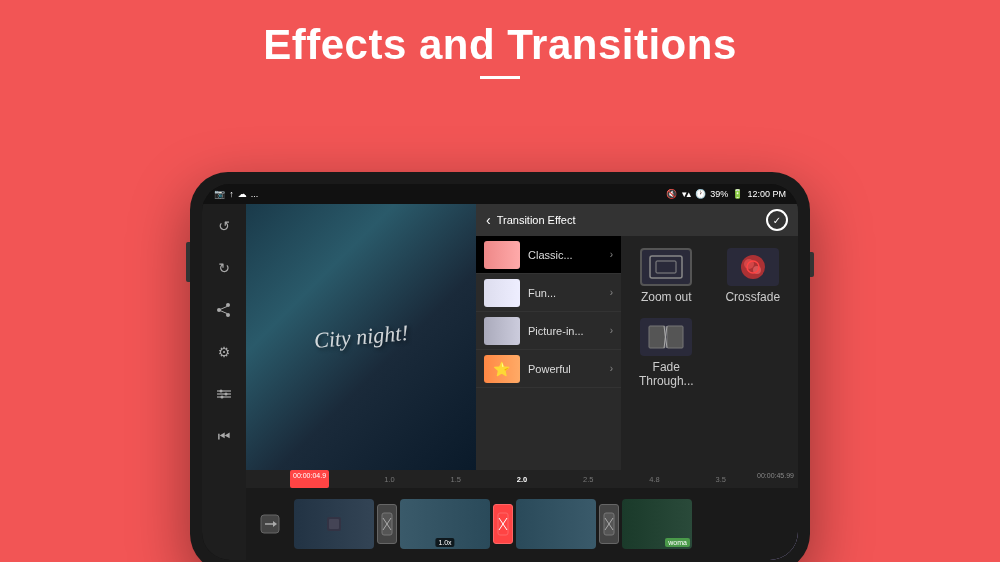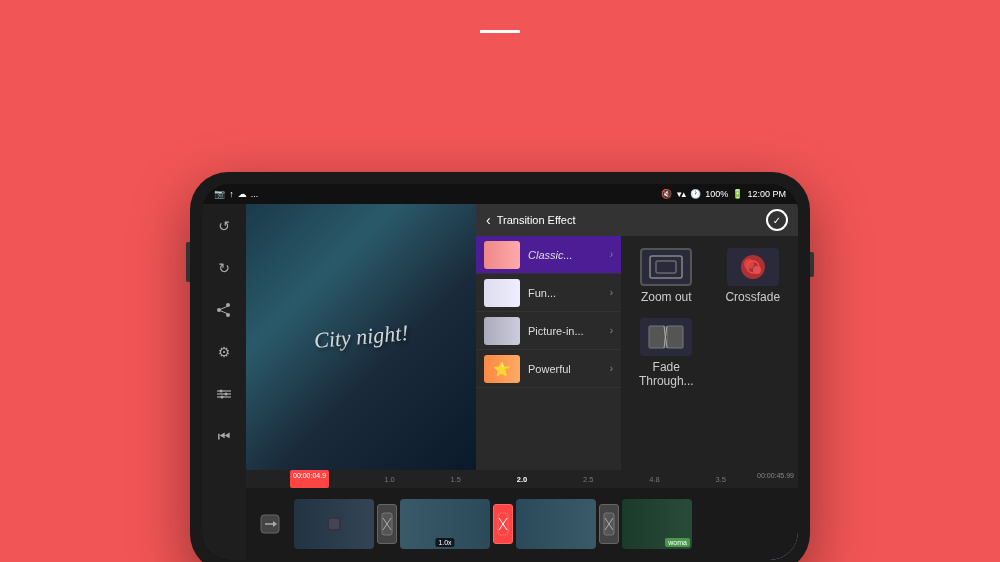--- a/index.html
+++ b/index.html
@@ -225,22 +225,21 @@
       height: 38px;
       display: flex;
       align-items: center;
       padding: 0 8px;
       gap: 8px;
       cursor: pointer;
       border-bottom: 1px solid #333;
     }
 
     .category-item.active {
-      background: #4c1d95;
-      font-style: italic;
+      background: #000000;
     }
 
     .category-thumb {
       width: 36px;
       height: 28px;
       border-radius: 3px;
       background: #555;
       flex-shrink: 0;
       overflow: hidden;
     }
@@ -496,20 +495,21 @@
 
     
     .stars-icon {
       font-size: 14px;
     }
   </style>
 </head>
 <body>
 
 <div class="header-section">
+  <h1 class="main-title">Effects and Transitions</h1>
   <div class="title-divider"></div>
 </div>
 
 <div class="phone-wrapper">
   <div class="phone-outer">
     <div class="phone-volume-left"></div>
     <div class="phone-power-right"></div>
 
     <div class="phone-inner">
 
@@ -517,21 +517,21 @@
         <div class="status-left">
           <span class="status-icon">📷</span>
           <span class="status-icon">↑</span>
           <span class="status-icon">☁</span>
           <span class="status-icon">...</span>
         </div>
         <div class="status-right">
           <span>🔇</span>
           <span>▾▴</span>
           <span>🕐</span>
-          <span>100%</span>
+          <span>39%</span>
           <span>🔋</span>
           <span>12:00 PM</span>
         </div>
       </div>
 
       <div class="app-area">
 
         <div class="left-sidebar">
           <div class="sidebar-icon">↺</div>
           <div class="sidebar-icon">↻</div>

